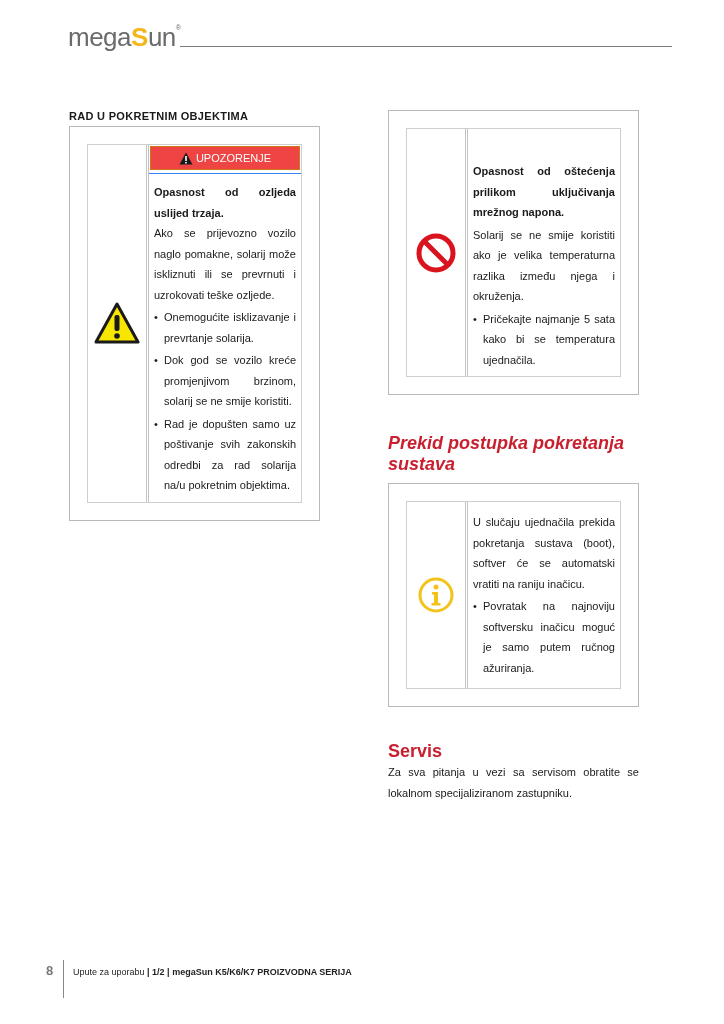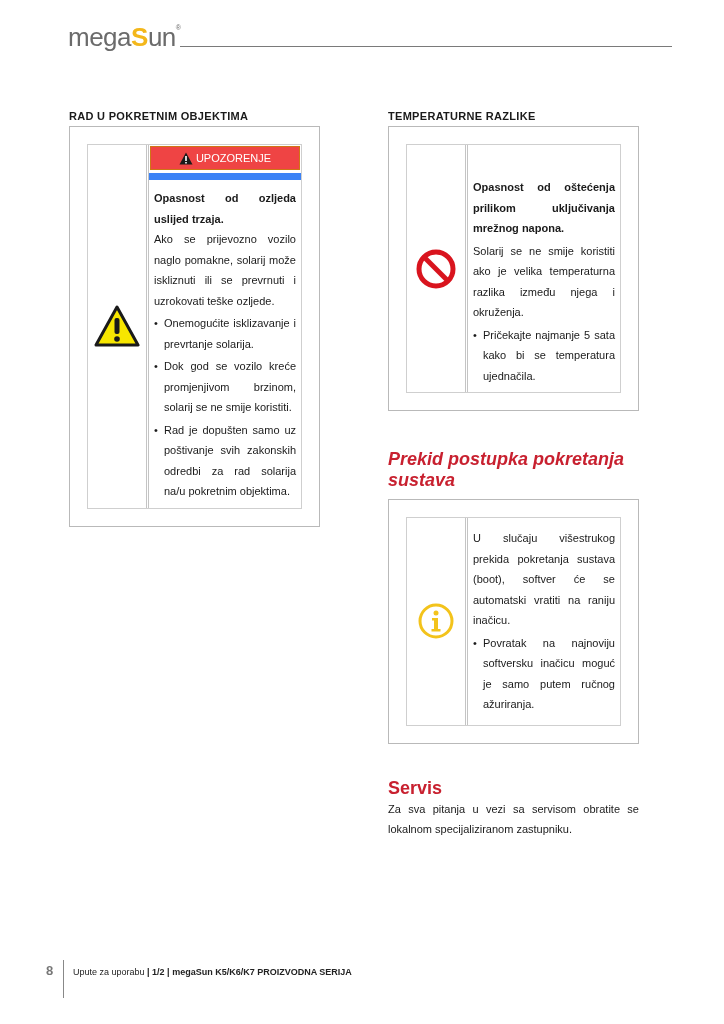--- a/index.html
+++ b/index.html
@@ -54,21 +54,21 @@
         </svg>
       </div>
       <div style="flex:1;">
         <div class="warn-head" style="margin:1px 1px 0 1px;">
           <svg width="14" height="13" viewBox="0 0 14 13">
               <polygon points="7,0.5 13.5,12.5 0.5,12.5" fill="#1a1a1a"></polygon>
               <rect x="6.2" y="4" width="1.6" height="5" fill="#fff"></rect>
               <rect x="6.2" y="10" width="1.6" height="1.5" fill="#fff"></rect>
             </svg><span>UPOZORENJE</span>
         </div>
-        <div class="text-cell" style="border-top:7px solid #3b82f6; margin-top:3px; padding-top:8px;">
+        <div class="text-cell" style="border-top:1px solid #3b82f6; margin-top:3px; padding-top:8px;">
           <div><b>Opasnost od ozljeda uslijed trzaja.</b></div>
           <div>Ako se prijevozno vozilo naglo pomakne, solarij može iskliznuti ili se prevrnuti i uzrokovati teške ozljede.</div>
           <div class="bullet">
               <span class="dot">•</span>
               <span class="bt">Onemogućite isklizavanje i prevrtanje solarija.</span>
             </div>
           <div class="bullet">
               <span class="dot">•</span>
               <span class="bt">Dok god se vozilo kreće promjenjivom brzinom, solarij se ne smije koristiti.</span>
             </div>
@@ -76,21 +76,20 @@
               <span class="dot">•</span>
               <span class="bt">Rad je dopušten samo uz poštivanje svih zakonskih odredbi za rad solarija na/u pokretnim objektima.</span>
             </div>
         </div>
       </div>
     </div>
   </div>
 </div>
 
 <div class="col col-right">
-  <h3 class="section-title">TEMPERATURNE RAZLIKE</h3>
   <div class="box">
     <div class="inner" style="min-height:205px;">
       <div class="icon-cell">
         <svg width="42" height="42" viewBox="0 0 42 42">
           <circle cx="21" cy="21" r="17" fill="#fff" stroke="#d9141e" stroke-width="5"></circle>
           <line x1="9" y1="9" x2="33" y2="33" stroke="#d9141e" stroke-width="5"></line>
         </svg>
       </div>
       <div class="text-cell" style="padding-top:32px;">
         <div><b>Opasnost od oštećenja prilikom uključivanja mrežnog napona.</b></div>
@@ -107,21 +106,21 @@
   <div class="box">
     <div class="inner">
       <div class="icon-cell">
         <svg width="38" height="38" viewBox="0 0 38 38">
           <circle cx="19" cy="19" r="16" fill="none" stroke="#f3c31b" stroke-width="3"></circle>
           <circle cx="19" cy="11" r="2.5" fill="#f3c31b"></circle>
           <path d="M15 16 H21 V27 H23.5 V29.5 H14.5 V27 H17 V18.5 H15 Z" fill="#f3c31b"></path>
         </svg>
       </div>
       <div class="text-cell" style="padding-top:10px; padding-bottom:10px;">
-        <div>U slučaju višestrukog prekida pokretanja sustava (boot), softver će se automatski vratiti na raniju inačicu.</div>
+        <div>U slučaju ujednačila prekida pokretanja sustava (boot), softver će se automatski vratiti na raniju inačicu.</div>
         <div class="bullet">
             <span class="dot">•</span>
             <span class="bt">Povratak na najnoviju softversku inačicu moguć je samo putem ručnog ažuriranja.</span>
           </div>
       </div>
     </div>
   </div>
 
   <h2 class="red-title" style="margin-top:34px; margin-bottom:0;">Servis</h2>
   <p class="para">Za sva pitanja u vezi sa servisom obratite se lokalnom specijaliziranom zastupniku.</p>

